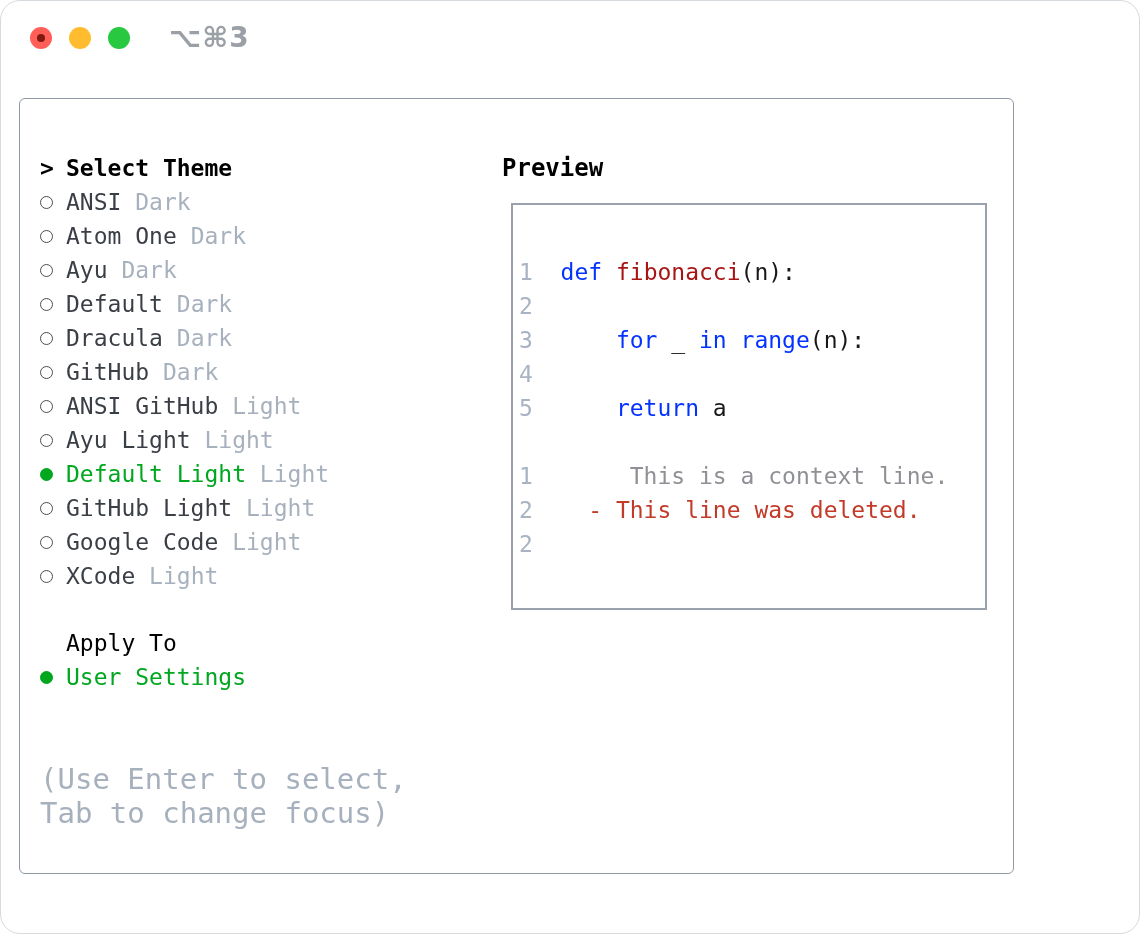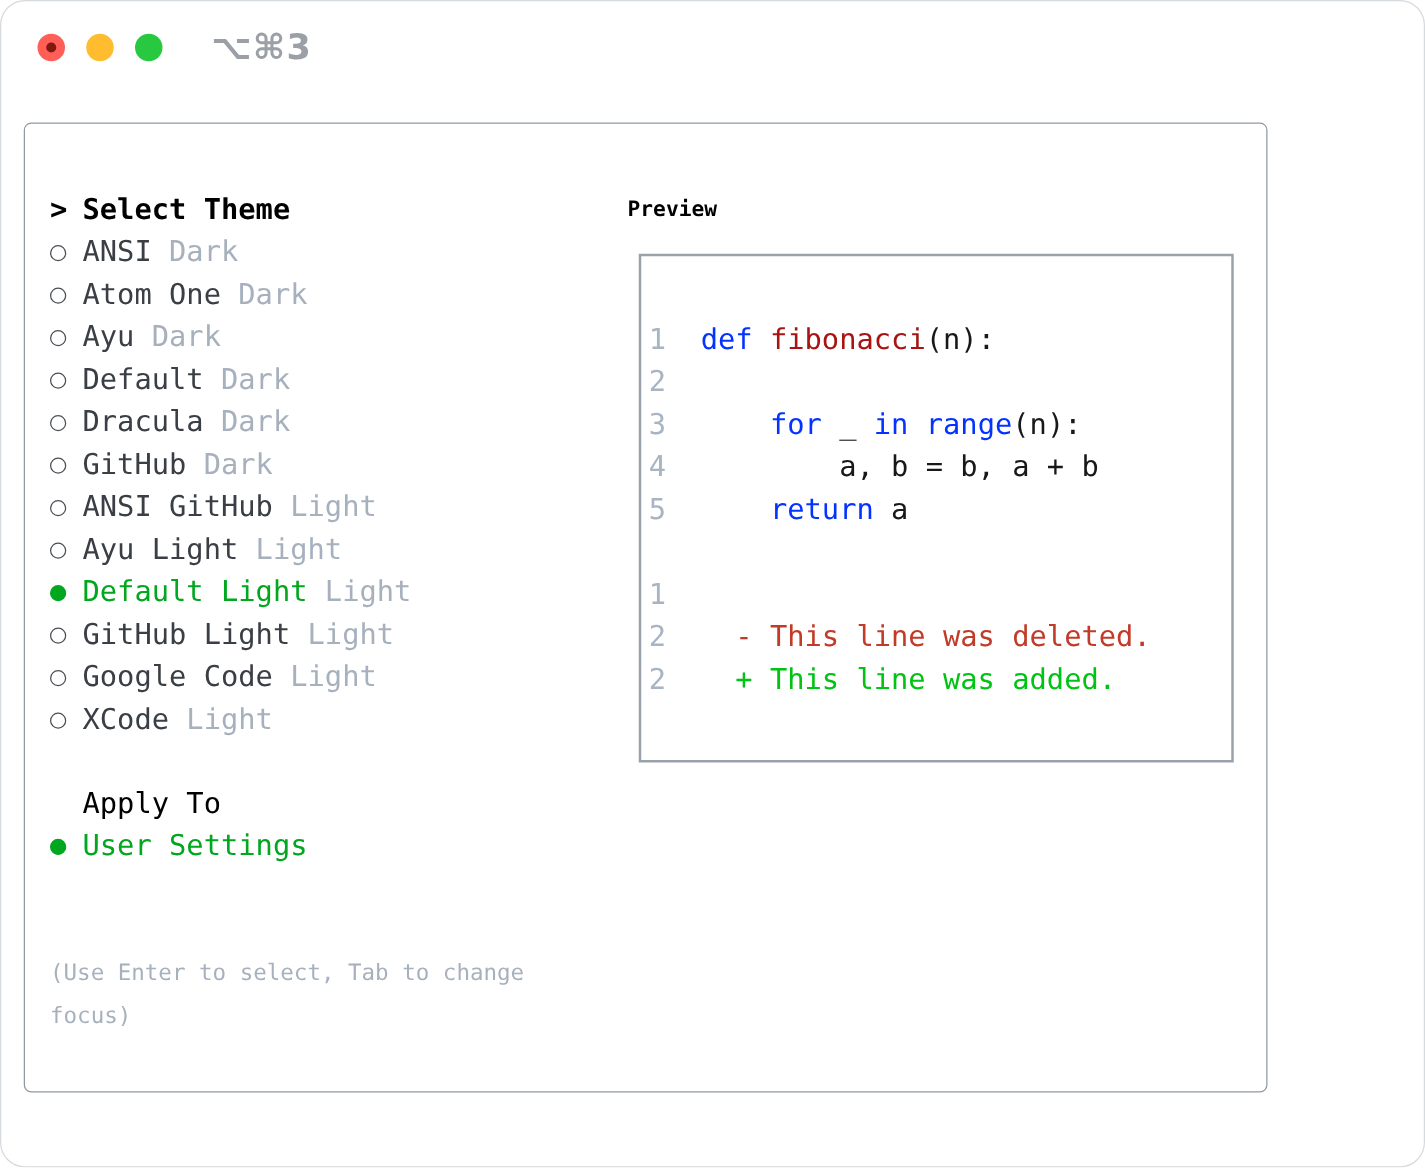--- a/index.html
+++ b/index.html
@@ -39,27 +39,27 @@
   .prefix { color:#000000; font-weight:bold; font-size:23px; }
   .section-title { color:#000000; font-weight:bold; }
   .circle { width:13px; height:13px; border:1.5px solid #4a4e55; border-radius:50%; background:transparent; }
   .row.selected .circle { background:var(--green); border-color:var(--green); }
   .row.selected .name, .row.selected .opt-label { color:var(--green); }
   .variant { color:var(--muted); margin-left:1ch; }
   .apply-section { position:absolute; left:20px; top:527px; }
   .apply-title { color:#000000;text-align:right; }
   .hint {
     position:absolute; left:20px; top:663px; width:420px;
-    font-size:18px; line-height:34px; color:var(--muted); white-space:normal;
+    font-size:29px; line-height:34px; color:var(--muted); white-space:normal;
   }
 
   
   .preview-title {
     position:absolute; left:482px; top:52px; height:34px; line-height:34px;
-    font-size:17px; font-weight:bold; color:#000000;
+    font-size:24px; font-weight:bold; color:#000000;
   }
   .preview-box {
     position:absolute; left:491px; top:104px; width:476px; height:407px;
     border:2px solid #99a2ac; background:#ffffff;
     padding:50px 0 0 6px; overflow:hidden;
   }
   .code-line { display:flex; align-items:center; height:34px; font-size:23px; white-space:pre; }
   .ln { width:3ch; flex:none; color:var(--ln); white-space:pre; }
   .code-content { white-space:pre; color:var(--code); }
   .seg-plain { color:var(--code); }
@@ -203,37 +203,36 @@
   </div>
         <div class="code-line">
     <span class="ln">2</span>
   </div>
         <div class="code-line">
     <span class="ln">3</span>
     <span class="code-content"><span class="seg-plain">    </span><span class="seg-kw">for</span><span class="seg-plain"> _ </span><span class="seg-kw">in</span><span class="seg-plain"> </span><span class="seg-kw">range</span><span class="seg-plain">(n):</span></span>
   </div>
         <div class="code-line">
     <span class="ln">4</span>
-    <span class="code-content"><span class="seg-plain">        a, b = b, a + b</span></span>
   </div>
         <div class="code-line">
     <span class="ln">5</span>
     <span class="code-content"><span class="seg-plain">    </span><span class="seg-kw">return</span><span class="seg-plain"> a</span></span>
   </div>
         <div class="code-line">
     <span class="ln"></span>
     <span class="code-content"></span>
   </div>
         <div class="code-line">
     <span class="ln">1</span>
+    <span class="code-content"><span class="seg-ctx">     This is a context line.</span></span>
   </div>
         <div class="code-line">
     <span class="ln">2</span>
     <span class="code-content"><span class="seg-del">  - This line was deleted.</span></span>
   </div>
         <div class="code-line">
     <span class="ln">2</span>
-    <span class="code-content"><span class="seg-add">  + This line was added.</span></span>
   </div>
       </div>
 
   </div>
 </div>
 
 </body></html>

